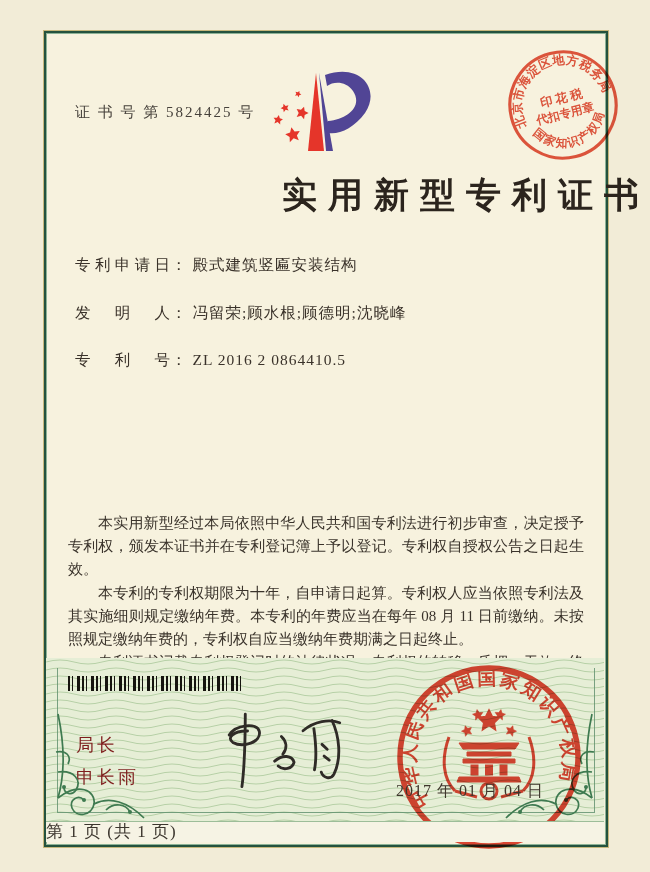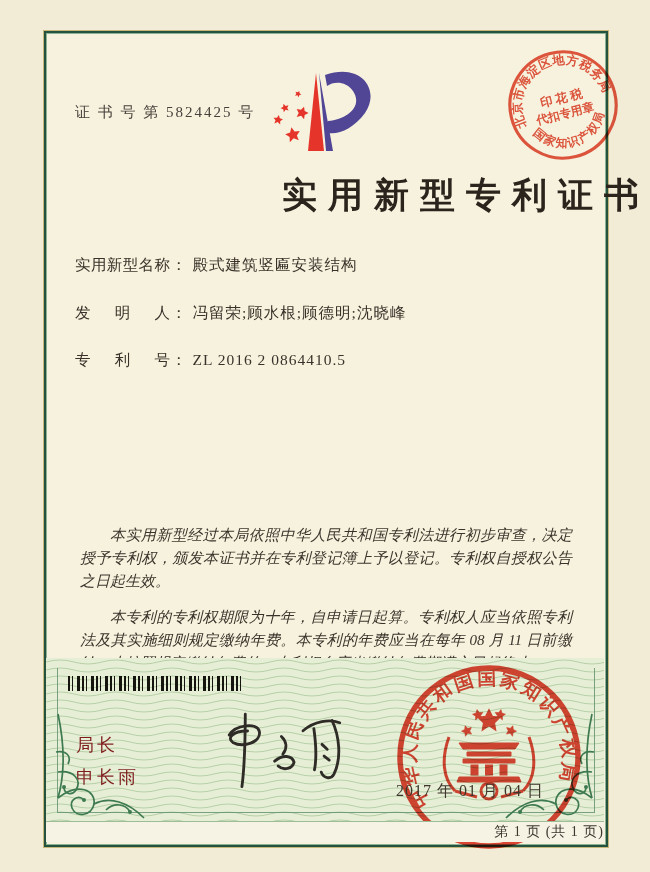--- a/index.html
+++ b/index.html
@@ -15,39 +15,39 @@
   .tax-stamp{position:absolute;left:504px;top:46px;width:118px;height:118px;
              transform:rotate(-14deg);mix-blend-mode:multiply;opacity:.92;z-index:6;}
   .title{position:absolute;left:0;top:172px;width:100%;text-align:right;
          font-size:35px;font-weight:600;letter-spacing:11px;color:#2b241d;text-indent:11px;}
   .field{position:absolute;left:75px;font-size:15.5px;color:#3a322a;white-space:nowrap;}
   .flabel{display:inline-block;width:95px;text-align:justify;text-align-last:justify;}
   .fcolon{display:inline-block;margin:0 6px 0 1px;}
   .fvalue{letter-spacing:1px;font-family:Liberation Serif, serif;}
   .body-text{position:absolute;left:68px;top:512px;width:516px;font-size:15px;
              line-height:23.2px;text-align:justify;color:#3a332b;}
-  .body-text p{margin:12px;text-indent:2em;font-style:italic;}
+  .body-text p{margin:0;text-indent:2em;}
   .band{position:absolute;left:46px;top:658px;width:558px;height:163px;background:#e6eed6;overflow:hidden;}
   .band svg{position:absolute;inset:0;}
   .inner-line{position:absolute;left:57px;top:668px;width:536px;height:144px;
               border:1px solid #5d8f6c;border-top:none;opacity:.8;z-index:1;}
   .barcode{position:absolute;left:68px;top:676px;width:173px;height:15px;z-index:2;
      background:repeating-linear-gradient(90deg,#16140f 0 2px,transparent 2px 4px,#16140f 4px 5px,transparent 5px 9px,#16140f 9px 12px,transparent 12px 14px);}
   .signer{position:absolute;left:76px;font-size:18px;letter-spacing:3px;color:#7f1d1d;z-index:2;}
   .signature{position:absolute;left:218px;top:700px;width:126px;height:100px;z-index:2;transform:rotate(-2deg);}
   .seal{position:absolute;left:394px;top:662px;width:190px;height:190px;z-index:3;
         mix-blend-mode:multiply;opacity:.93;}
   .seal-date{position:absolute;left:396px;top:781px;font-size:16px;color:#3e362c;
              letter-spacing:1px;z-index:4;white-space:nowrap;}
   .ornament{position:absolute;top:712px;width:110px;height:110px;z-index:2;}
   .orn-left{left:48px;}
   .orn-right{right:48px;transform:scaleX(-1);}
   .footer-strip{position:absolute;left:46px;top:821px;width:558px;height:20px;
                 background:#f6f3e4;border-top:1px solid #9dbd99;z-index:4;
-                text-align:right;font-size:14px;color:#3c362e;line-height:20px;letter-spacing:1px;}
+                text-align:left;font-size:17px;color:#3c362e;line-height:20px;letter-spacing:1px;}
 </style>
 </head>
 <body>
 
 <div class="page">
 
   <div class="frame"></div>
 
   <div class="cert-no">证 书 号 第 5824425 号</div>
 
@@ -79,21 +79,21 @@
       <text font-size="12.5"><textPath href="#arcT" startOffset="0" textLength="142">北京市海淀区地方税务局</textPath></text>
       <text font-size="12"><textPath href="#arcB" startOffset="0" textLength="92">国家知识产权局</textPath></text>
       <text x="0" y="-3" text-anchor="middle" font-size="12.5">印 花 税</text>
       <text x="0" y="13" text-anchor="middle" font-size="12">代扣专用章</text>
     </g>
   </svg>
 
   <div class="title">实用新型专利证书</div>
 
   <div class="field" style="top:255px">
-    <span class="flabel">实用新型名称</span><span class="fcolon">：</span><span class="fvalue">殿式建筑竖匾安装结构</span>
+    <span class="flabel">专利申请日</span><span class="fcolon">：</span><span class="fvalue">殿式建筑竖匾安装结构</span>
   </div>
   <div class="field" style="top:303px">
     <span class="flabel">发明人</span><span class="fcolon">：</span><span class="fvalue">冯留荣;顾水根;顾德明;沈晓峰</span>
   </div>
   <div class="field" style="top:350px">
     <span class="flabel">专利号</span><span class="fcolon">：</span><span class="fvalue">ZL 2016 2 0864410.5</span>
   </div>
 
   <div class="body-text">
     <p>本实用新型经过本局依照中华人民共和国专利法进行初步审查，决定授予专利权，颁发本证书并在专利登记簿上予以登记。专利权自授权公告之日起生效。</p>

